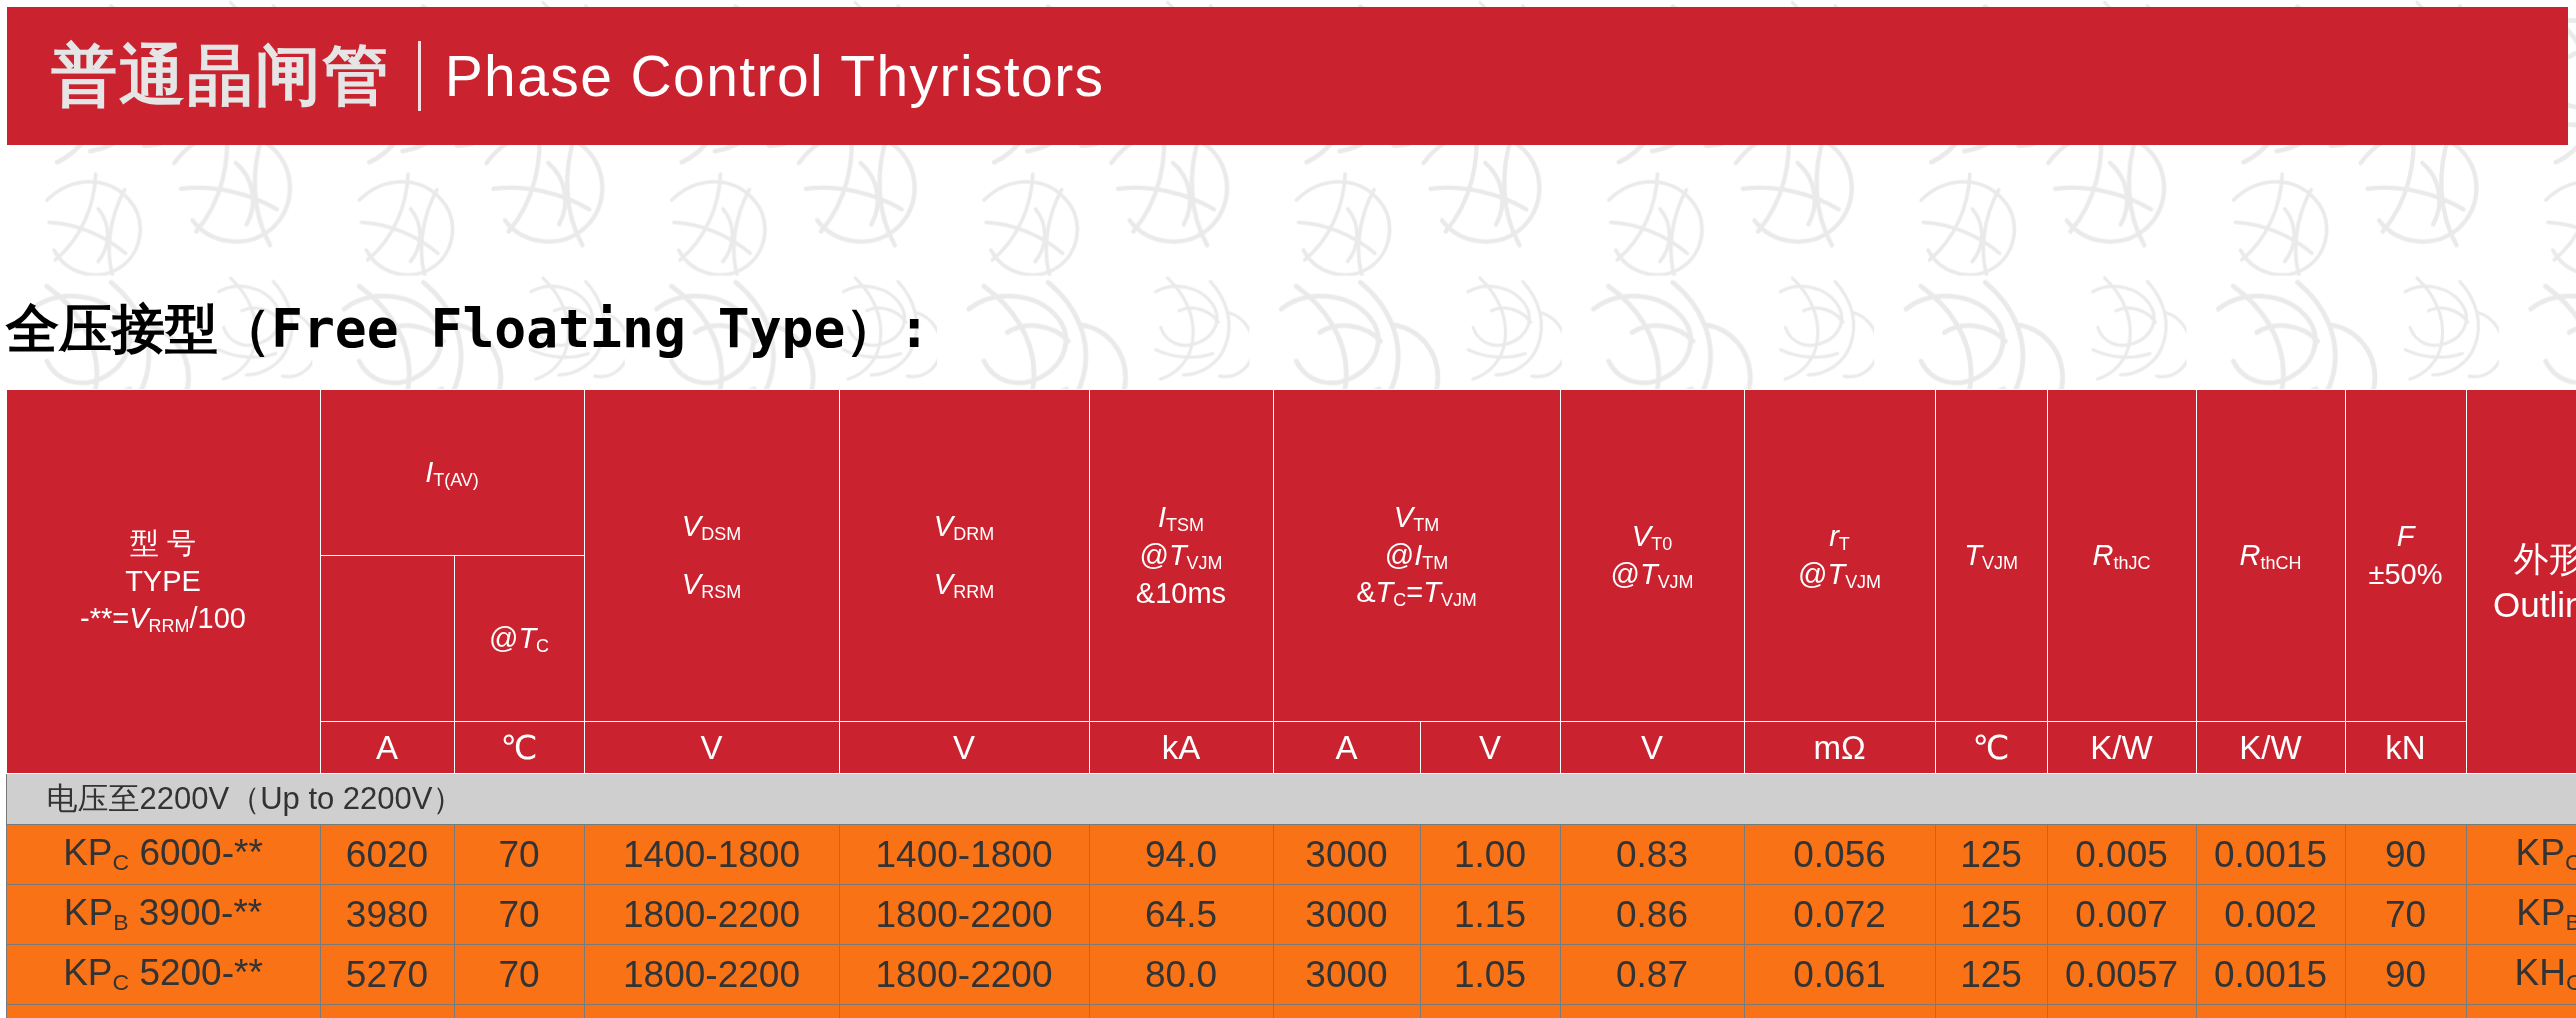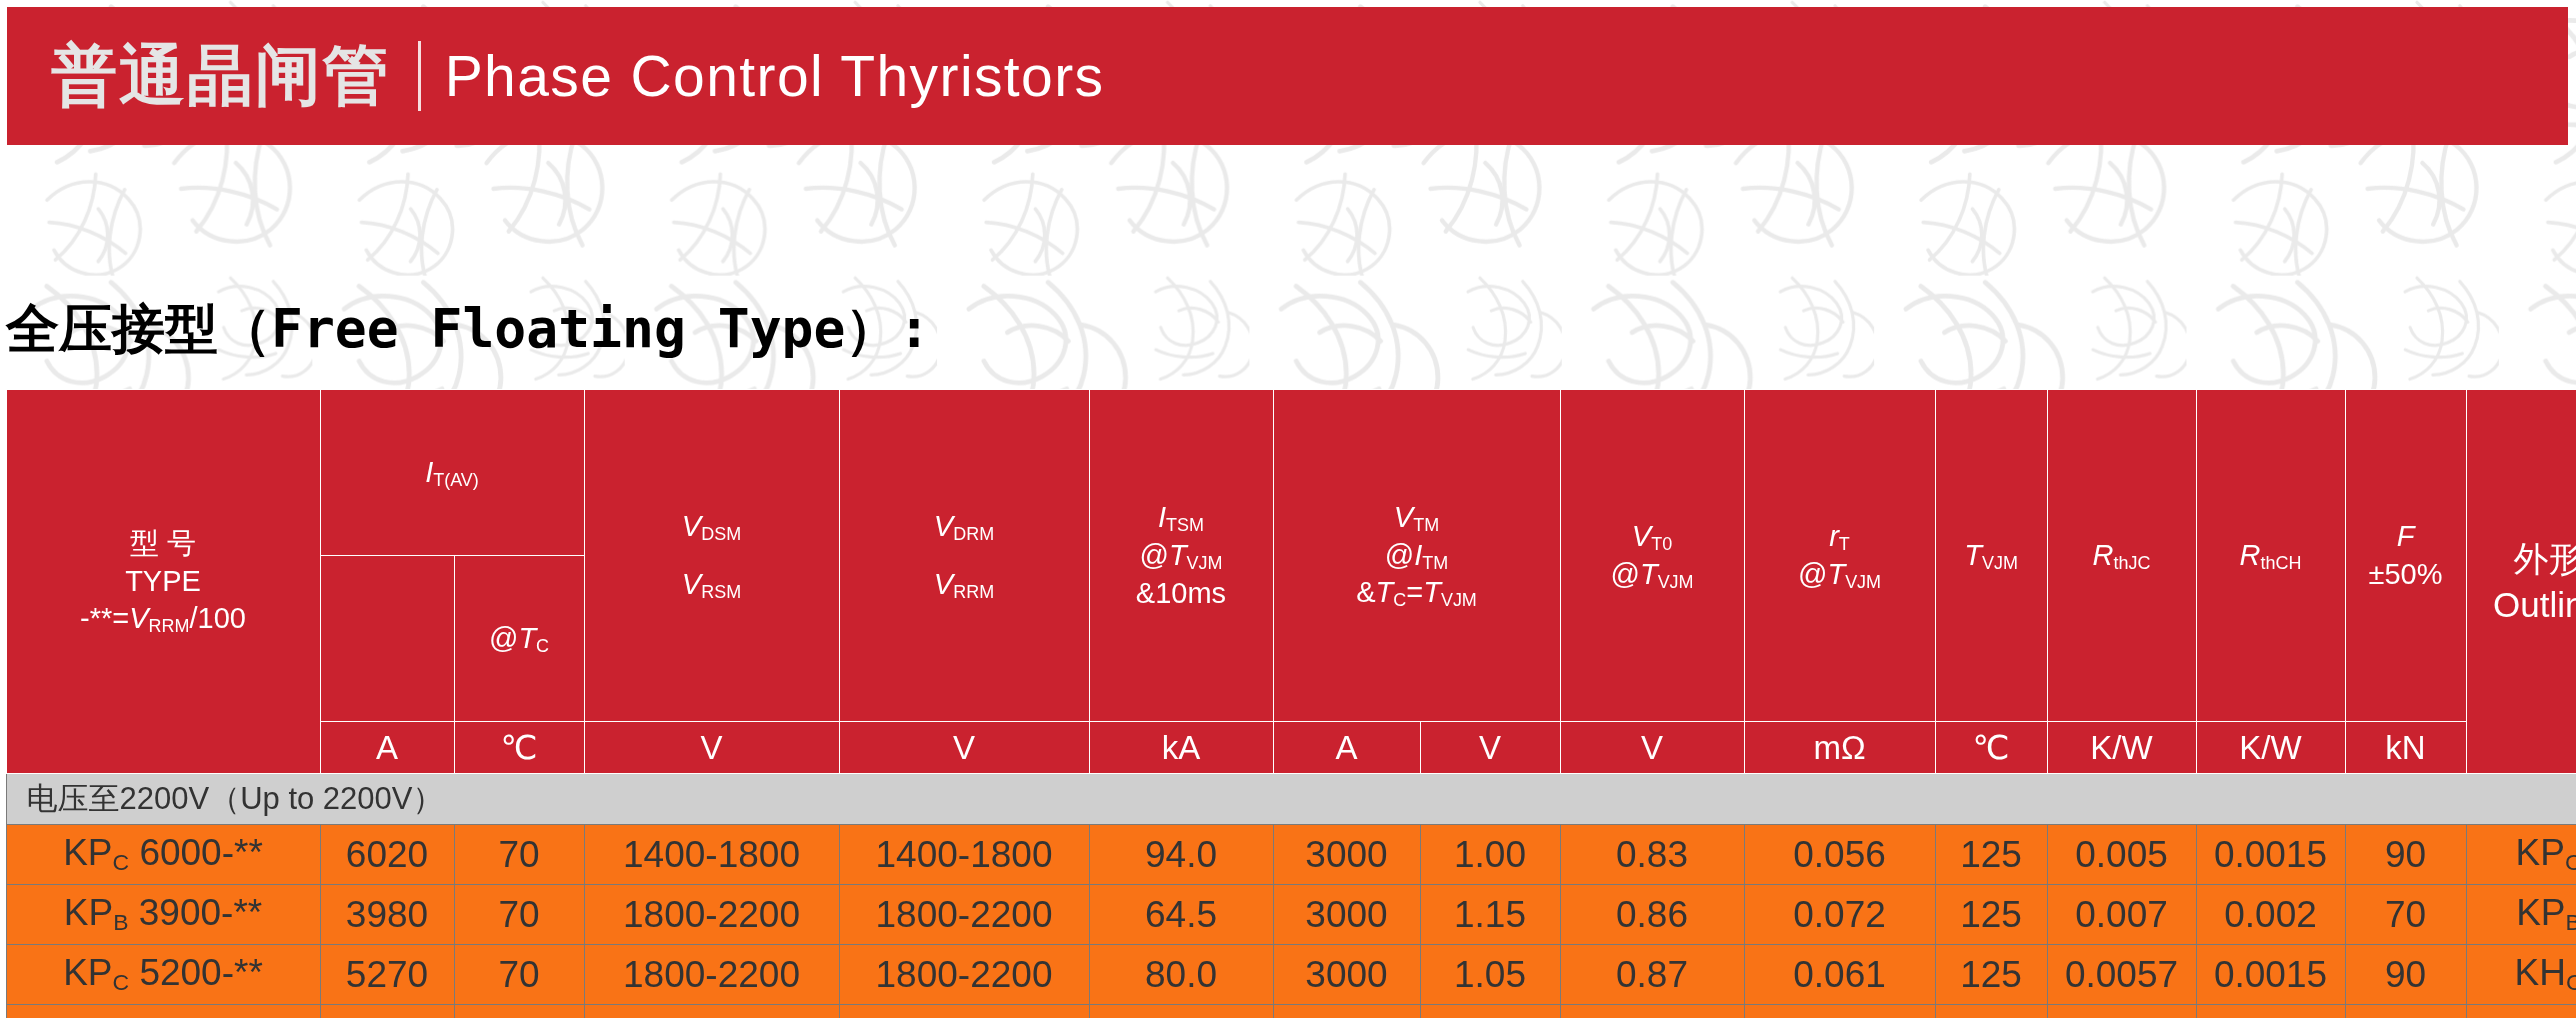--- a/index.html
+++ b/index.html
@@ -79,21 +79,21 @@
     background:#f97316;color:#333333;
     border:1.8px solid #7a7a7a;
     font-size:37px;height:59px;
     font-family:"Liberation Sans","DejaVu Sans",sans-serif;
   }
   tr.grouprow td{
     background:#cfcfcf;color:#333333;
     border:1.8px solid #7a7a7a;
     text-align:left;font-size:31px;height:50px;
   }
-  tr.grouprow td .gl{padding-left:20px;display:inline-block;}
+  tr.grouprow td .gl{padding-left:40px;display:inline-block;}
 
   td.typecell{font-size:37px;}
   td.outlinecell{font-size:35px;}
 
   sub{font-size:.62em;vertical-align:-0.22em;letter-spacing:0;}
   i.it{font-style:italic;}
   .nb{white-space:nowrap;}
 
   
   col.c-type{width:314px;}

